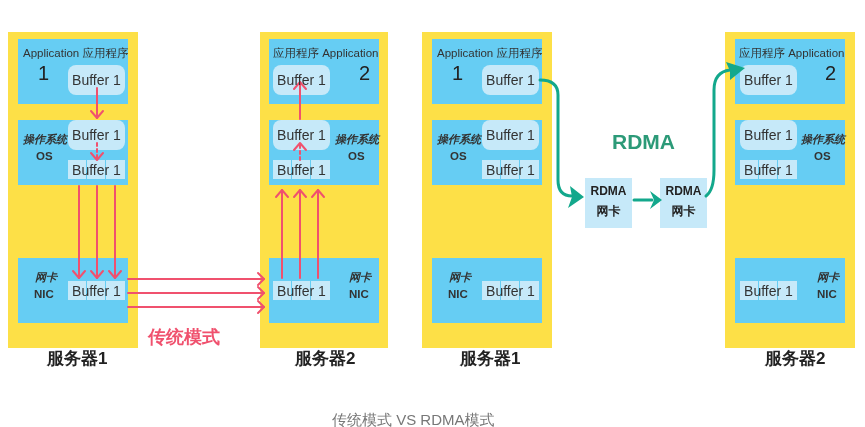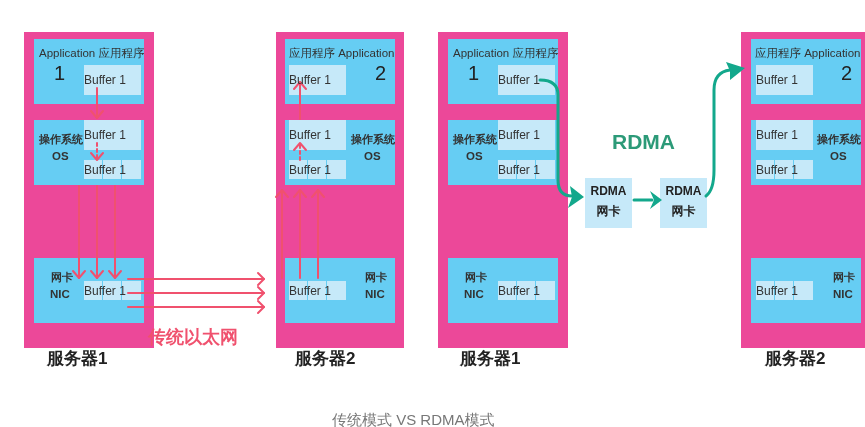--- a/index.html
+++ b/index.html
@@ -1,26 +1,26 @@
 <!DOCTYPE html>
 <html><head>
 <meta charset="utf-8">
 <style>
   html, body { margin: 0; padding: 0; background: #ffffff; }
   body { width: 865px; height: 427px; position: relative; overflow: hidden;
          font-family: "Liberation Sans", "DejaVu Sans", sans-serif; color: #333; }
-  .server { position: absolute; background: #ec4899; margin-left: 16px; }
+  .server { position: absolute; background: #fde047; }
   .layer { position: absolute; background: #66cdf3; }
-  .buf { position: absolute; background: #c6e9f9; font-size: 12px; color: #333;
-         display: flex; align-items: center; justify-content: flex-start; }
+  .buf { position: absolute; background: #c6e9f9; font-size: 14px; color: #333;
+         display: flex; align-items: center; justify-content: center; border-radius: 8px; }
   .buf.split { background: none; }
   .seg { position: absolute; top: 0; bottom: 0; background: #c6e9f9; }
   .buf .txt { position: relative; z-index: 2; }
   .lbl { position: absolute; font-size: 11.5px; color: #333; white-space: nowrap; }
-  .lbl-sm { position: absolute; font-size: 11px; color: #333; font-weight: bold; white-space: nowrap; }
+  .lbl-sm { position: absolute; font-size: 11px; color: #333; font-weight: bold; white-space: nowrap; font-style: italic; }
   .num { position: absolute; font-size: 20px; color: #222; }
   .srvname { position: absolute; font-size: 17px; font-weight: bold; color: #222; white-space: nowrap; }
   .rdmacard { position: absolute; background: #c6e9f9; font-size: 12px; font-weight: bold;
               color: #222; text-align: center; line-height: 20px; padding-top: 3px; }
   .rdma-title { position: absolute; font-size: 21px; font-weight: bold; color: #2c9a78; }
   .eth-title { position: absolute; font-size: 18px; font-weight: bold; color: #f0516e; }
   .caption { position: absolute; font-size: 15px; color: #777; white-space: nowrap; }
   svg.overlay { position: absolute; left: 0; top: 0; pointer-events: none; }
 </style>
 </head>
@@ -87,21 +87,21 @@
     <div class="buf split" style="left:4px;top:23px;width:57px;height:19px;">
       <div class="seg" style="left:0;width:18px;"></div>
         <div class="seg" style="left:19px;width:18px;"></div>
         <div class="seg" style="left:38px;width:19px;"></div>
       <span class="txt">Buffer 1</span>
     </div>
   </div>
 </div>
 <div class="srvname" style="left:295px;top:347px;">服务器2</div>
 
-<div class="eth-title" style="left:148px;top:325px;">传统以太网</div>
+<div class="eth-title" style="left:148px;top:325px;">传统模式</div>
 
 <div class="server" style="left:422px;top:32px;width:130px;height:316px;">
   <div class="layer" style="left:10px;top:7px;width:110px;height:65px;">
     <div class="lbl" style="left:5px;top:7px;">Application 应用程序</div>
     <div class="num" style="left:20px;top:23px;">1</div>
     <div class="buf" style="left:50px;top:26px;width:57px;height:30px;">
       <span class="txt">Buffer 1</span>
     </div>
   </div>
   <div class="layer" style="left:10px;top:88px;width:110px;height:65px;">

